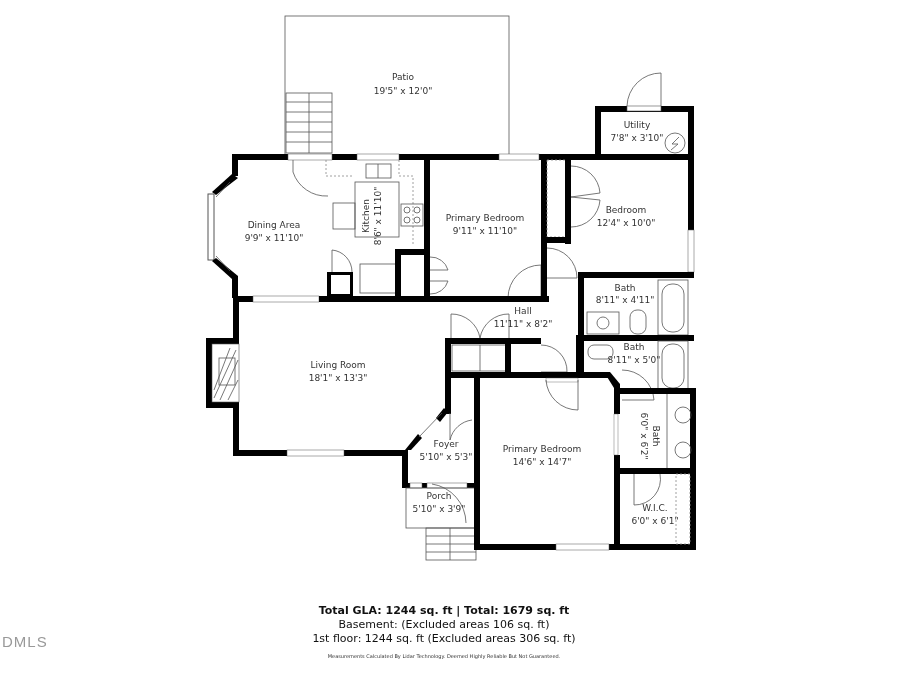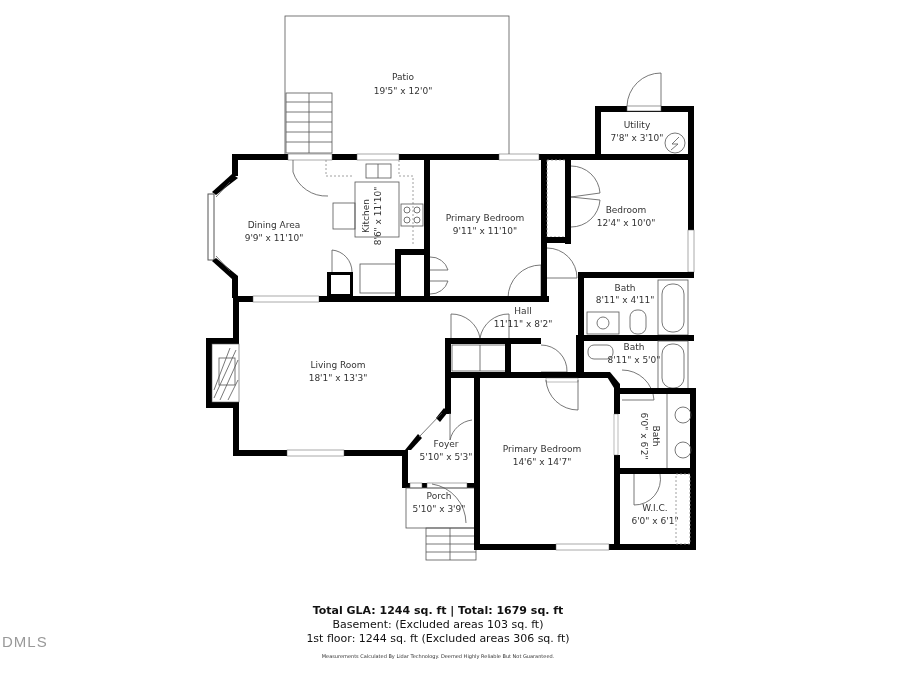--- a/index.html
+++ b/index.html
@@ -2,21 +2,21 @@
 <html><head>
 <meta charset="utf-8">
 <style>
   html, body { margin:0; padding:0; background:#ffffff; }
   body { width:900px; height:675px; position:relative; overflow:hidden; font-family:"Liberation Sans", "DejaVu Sans", sans-serif; }
   #plan { position:absolute; left:0; top:0; width:900px; height:675px; }
   .room-label { font-family:"DejaVu Sans", "Liberation Sans", sans-serif; font-size:9px; fill:#333; text-anchor:middle; }
   .wall { fill:#000; }
   .thin { stroke:#555; stroke-width:0.8; fill:none; }
   .dotted { stroke:#888; stroke-width:0.8; fill:none; stroke-dasharray:2,2; }
-  .footer { position:absolute; left:10px; width:856px; text-align:center; color:#111; font-family:"DejaVu Sans", "Liberation Sans", sans-serif; }
+  .footer { position:absolute; left:16px; width:856px; text-align:center; color:#111; font-family:"DejaVu Sans", "Liberation Sans", sans-serif; }
   .f1 { top:604px; font-size:11px; font-weight:bold; }
   .f2 { top:618px; font-size:11px; }
   .f3 { top:632px; font-size:11px; }
   .f4 { top:653px; font-size:5px; color:#333; }
   .watermark { position:absolute; left:2px; top:633px; font-size:15px; color:#999; letter-spacing:1px; font-family:Liberation Sans, sans-serif; }
 </style>
 </head>
 <body>
 
 <svg id="plan" viewBox="0 0 900 675" xmlns="http://www.w3.org/2000/svg">
@@ -233,16 +233,16 @@
   </g>
 
   <text class="room-label" x="439" y="499">Porch</text>
   <text class="room-label" x="439" y="512">5'10" x 3'9"</text>
 
   <text class="room-label" x="655" y="511">W.I.C.</text>
   <text class="room-label" x="655" y="524">6'0" x 6'1"</text>
 </svg>
 
 <div class="footer f1">Total GLA: 1244 sq. ft | Total: 1679 sq. ft</div>
-<div class="footer f2">Basement: (Excluded areas 103 sq. ft)</div>
+<div class="footer f2">Basement: (Excluded areas 106 sq. ft)</div>
 <div class="footer f3">1st floor: 1244 sq. ft (Excluded areas 306 sq. ft)</div>
 <div class="footer f4">Measurements Calculated By Lidar Technology. Deemed Highly Reliable But Not Guaranteed.</div>
 <div class="watermark">DMLS</div>
 
 </body></html>

